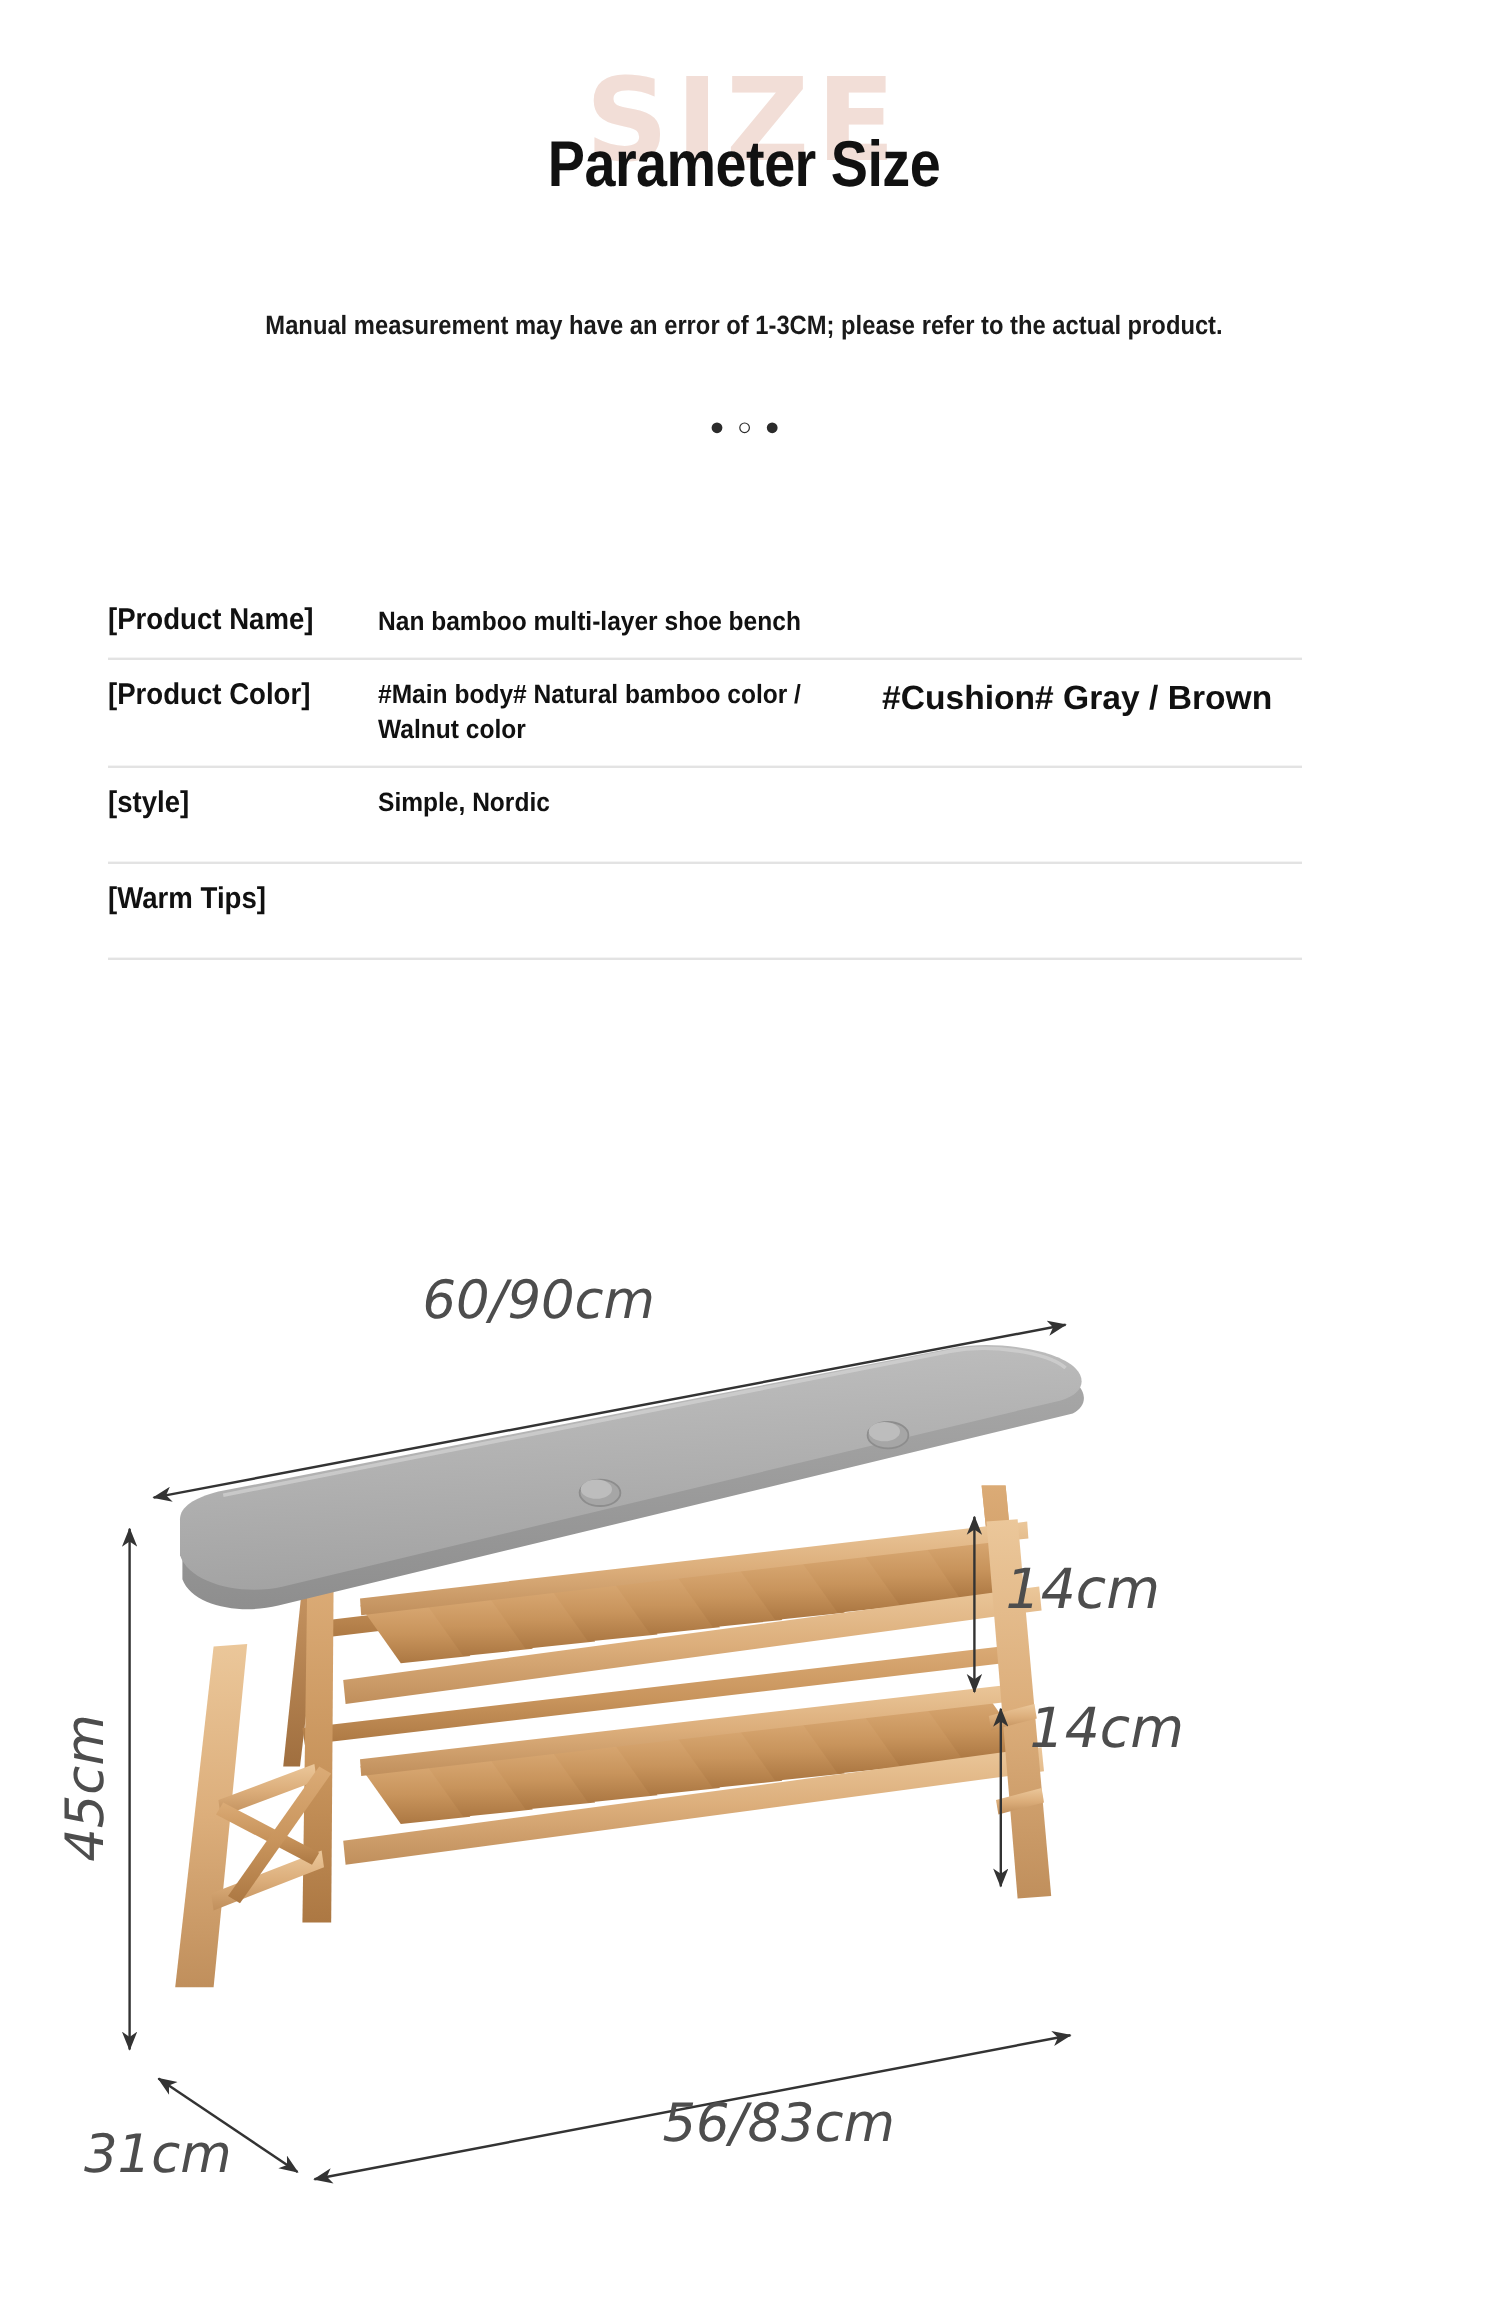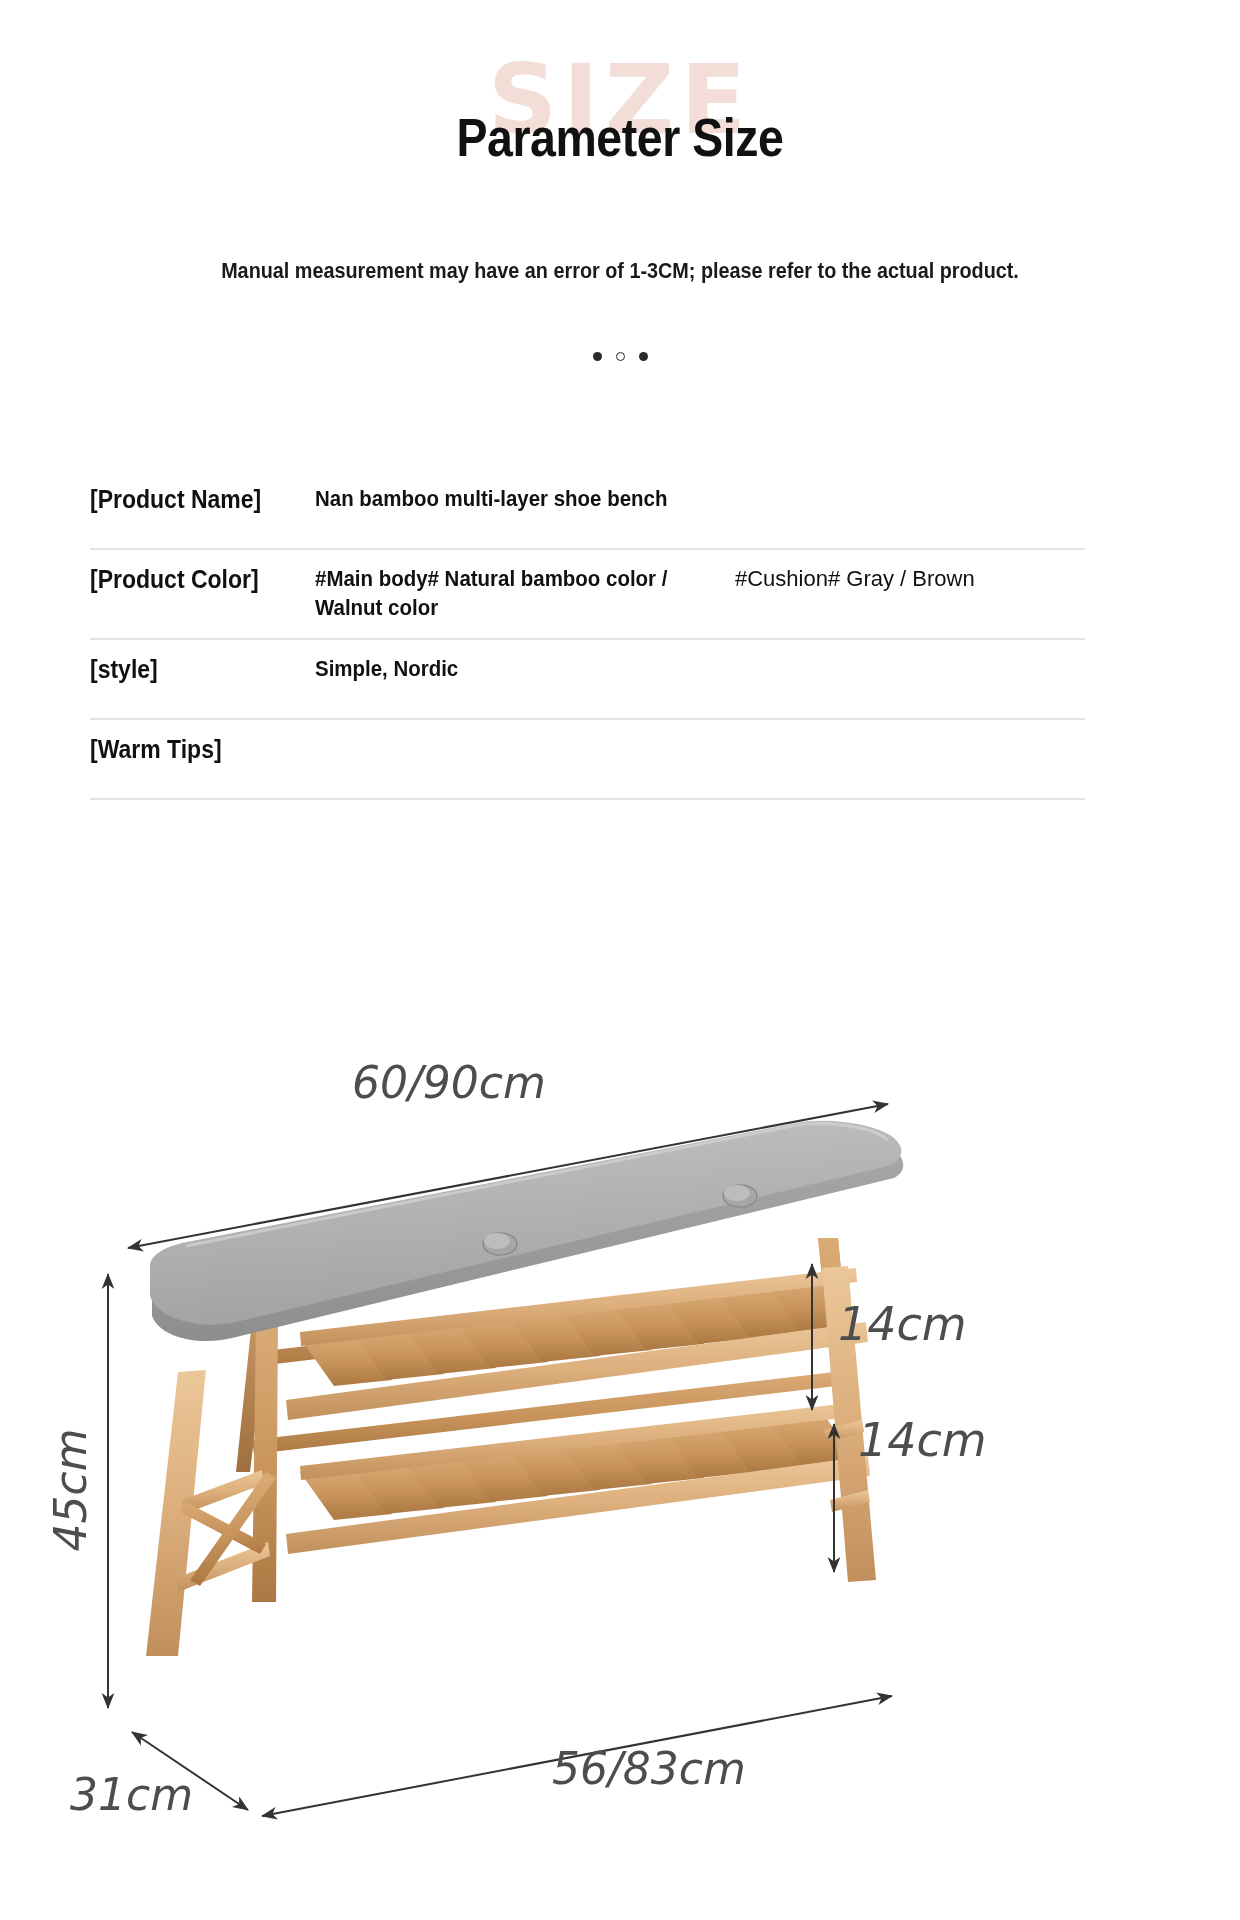--- a/index.html
+++ b/index.html
@@ -91,21 +91,21 @@
     left: 90px;
     width: 995px;
   }
   .spec-row {
     display: flex;
     align-items: flex-start;
     padding: 14px 0 16px 0;
     border-bottom: 2px solid #e3e3e3;
     min-height: 48px;
   }
-  .spec-row.first { border-top: none; }
+  .spec-row.first { border-top: none; align-items: flex-end; }
   .spec-label {
     flex: 0 0 225px;
     font-size: 25px;
     font-weight: 700;
     color: #111111;
     line-height: 1.25;
     transform: scaleX(0.92);
     transform-origin: left center;
   }
   .spec-value {
@@ -118,22 +118,22 @@
     flex: 0 0 420px;
     font-size: 22px;
     font-weight: 700;
     color: #111111;
     line-height: 1.32;
     transform: scaleX(0.93);
     transform-origin: left top;
   }
   .spec-value-alt {
     flex: 1 1 auto;
-    font-size: 22px;
-    font-weight: 400;
+    font-size: 28px;
+    font-weight: 700;
     color: #111111;
     line-height: 1.32;
   }
   .spec-value-wide {
     flex: 1 1 auto;
     font-size: 24px;
     font-weight: 700;
     color: #111111;
     line-height: 1.38;
     transform: scaleX(0.95);

